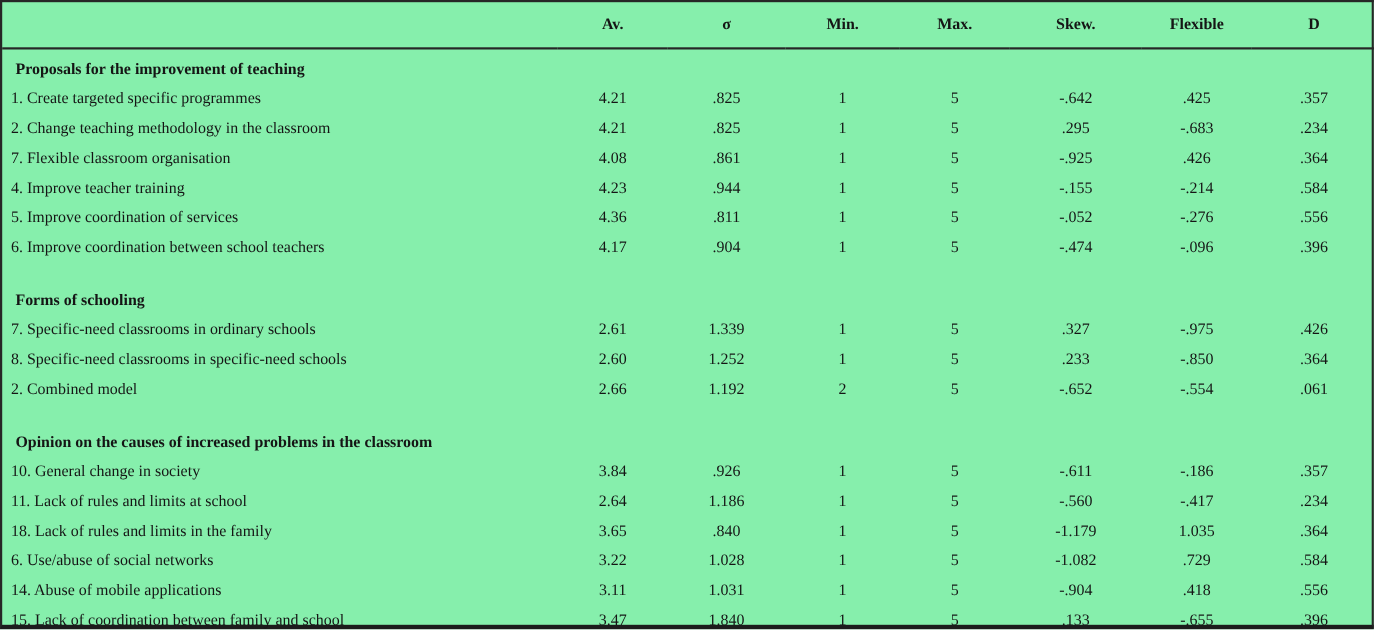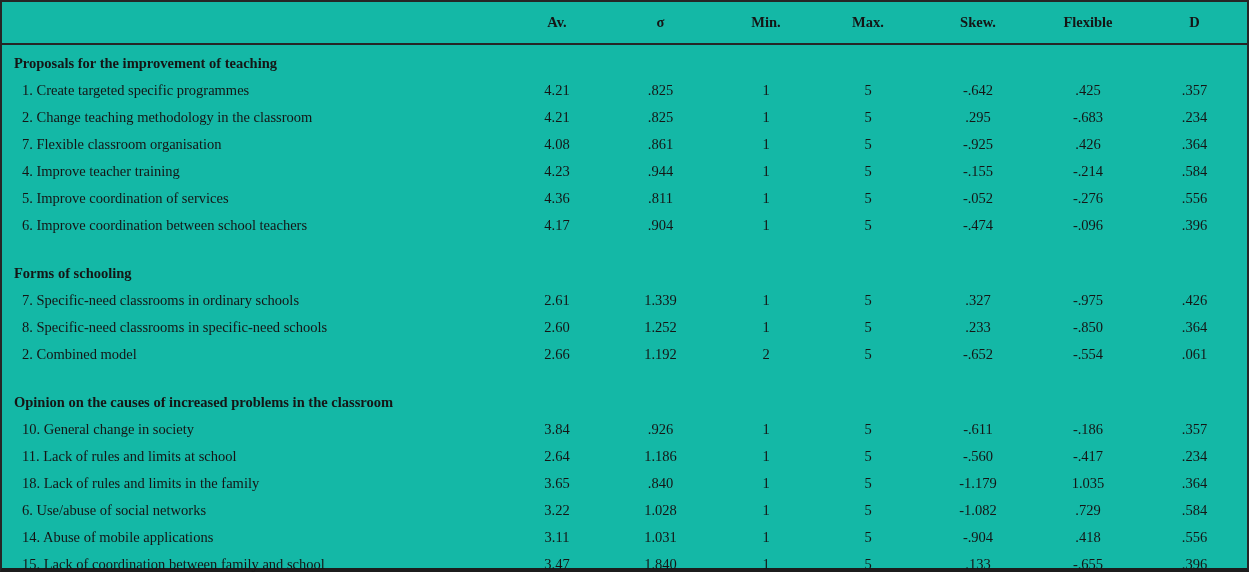--- a/index.html
+++ b/index.html
@@ -14,21 +14,21 @@
   }
   .table-frame {
     box-sizing: border-box;
     width: 1249px;
     height: 572px;
     margin: 0;
     border-top: 2px solid #262626;
     border-left: 2px solid #262626;
     border-right: 2px solid #262626;
     border-bottom: 4px solid #1c1c1c;
-    background: #14b8a6;
+    background: #86efac;
   }
   table.stats-table {
     width: 100%;
     border-collapse: collapse;
     table-layout: fixed;
   }
   thead th {
     height: 41px;
     font-weight: bold;
     font-size: 14.5px;
@@ -50,21 +50,21 @@
   }
   td.section-title {
     font-weight: bold;
     padding: 10px 0 5px 12px;
     font-size: 14.5px;
   }
   tr.section-gap td.section-title {
     padding-top: 26px;
   }
   td.item-label {
-    padding-left: 20px;
+    padding-left: 8px;
     height: 27px;
   }
   td.num-cell {
     text-align: center;
     height: 27px;
   }
 </style>
 </head>
 <body>
 

